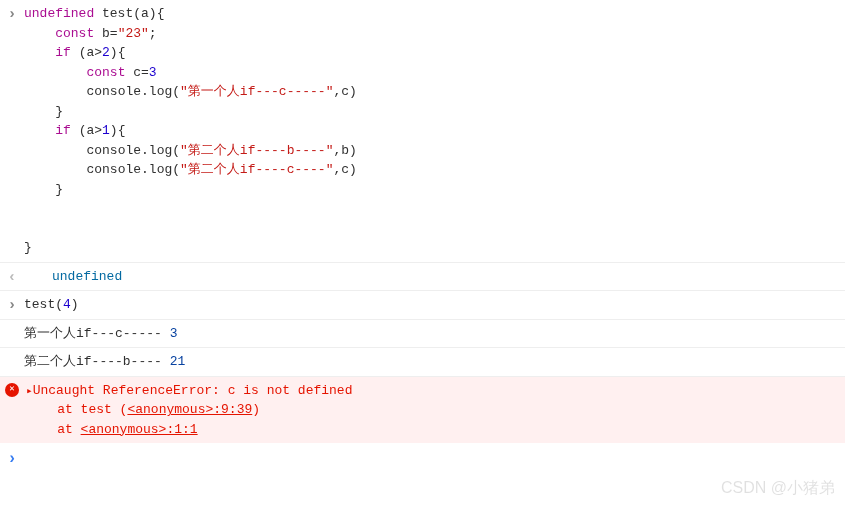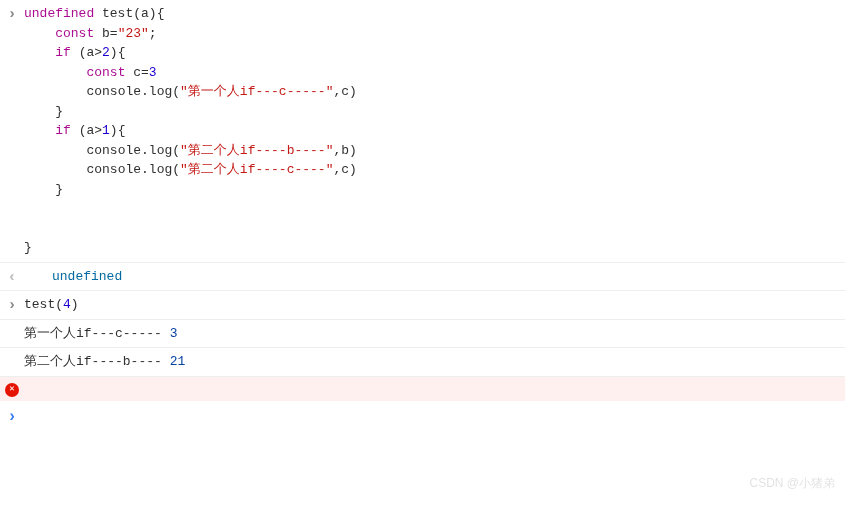--- a/index.html
+++ b/index.html
@@ -41,22 +41,22 @@
     }
     .error-icon::before { content: "✕"; color:#fff; font-size:9px; font-weight:bold; }
     .error-content { flex:1; color:#e51400; white-space:pre; padding-left: 2px; }
     .error-tri { color:#e51400; cursor:pointer; user-select:none; }
     .error-tri::before { content:"▸"; font-size:11px; }
     .underline { text-decoration: underline; }
     .prompt-row { display:flex; padding-top:4px; }
     .prompt-gutter { width:24px; flex-shrink:0; display:flex; justify-content:center; }
     .prompt-gutter::before { content:"›"; color:#367cf1; font-size:16px; font-weight:bold; }
     .watermark {
-      position:absolute; bottom:26px; right:10px; color:rgba(0,0,0,0.12);
-      font-family: Arial, sans-serif; font-size:12px; pointer-events:none;
+      position:absolute; bottom:18px; right:10px; color:rgba(0,0,0,0.12);
+      font-family: Arial, sans-serif; font-size:16px; pointer-events:none;
     }
   </style>
 </head>
 <body>
 
 <div class="row">
   <div class="gutter arrow-in"></div>
   <div class="content"><span class="kw">undefined</span><span class="fn"> test</span><span>(a){</span>
 <span>    </span><span class="kw">const</span><span> b=</span><span class="str">"23"</span><span>;</span>
 <span>    </span><span class="kw">if</span><span> (a&gt;</span><span class="num">2</span><span>){</span>
@@ -89,20 +89,23 @@
 
 <div class="row">
   <div class="gutter"></div>
   <div class="content"><span>第二个人if----b---- </span><span class="out-num">21</span></div>
 </div>
 
 <div class="error-row">
   <div class="error-gutter">
       <div class="error-icon"></div>
     </div>
+  <div class="error-content"><span class="error-tri"></span><span>Uncaught ReferenceError: c is not defined</span>
+<span>    at test (</span><span class="underline">&lt;anonymous&gt;:9:39</span><span>)</span>
+<span>    at </span><span class="underline">&lt;anonymous&gt;:1:1</span></div>
 </div>
 
 <div class="prompt-row">
   <div class="prompt-gutter"></div>
   <div class="content"></div>
 </div>
 
 <div class="watermark">CSDN @小猪弟</div>
 
 </body></html>

